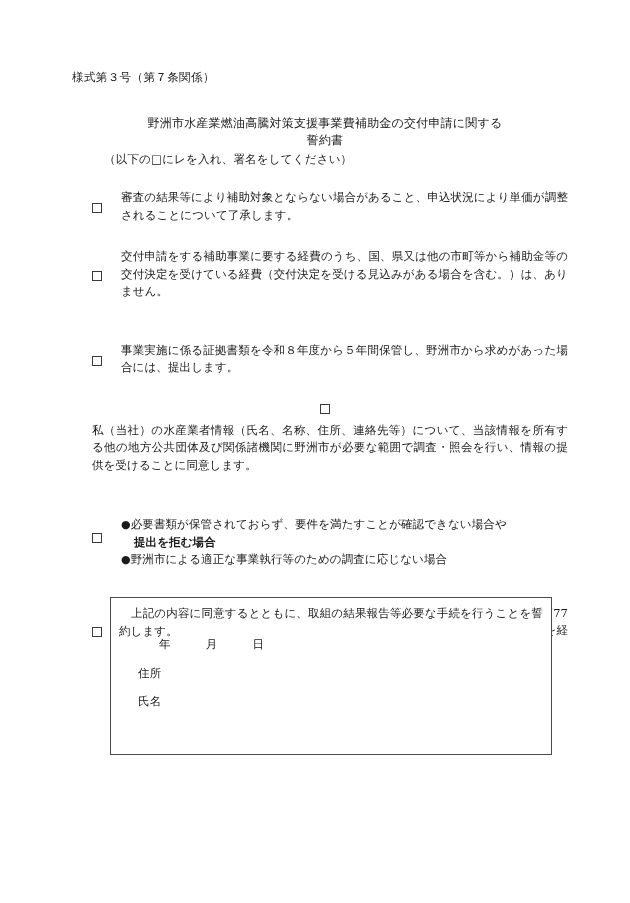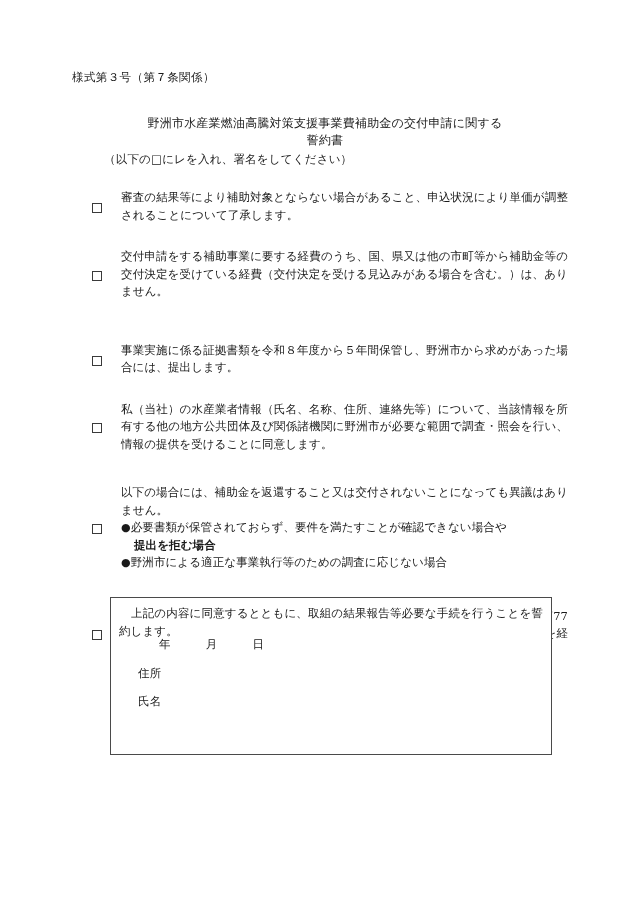--- a/index.html
+++ b/index.html
@@ -82,40 +82,40 @@
     font-size: 11.5px;
     line-height: 17.5px;
     text-align: justify;
     letter-spacing: 0.1px;
   }
   .item-text {
     display: block;
   }
   .bullet-list {
     display: block;
-    margin-top: 0;
+    margin-top: 11px;
   }
   .bullet-row {
     display: block;
     line-height: 17.5px;
   }
   .bullet-mark {
     font-size: 11px;
   }
   .bullet-cont {
     display: block;
     padding-left: 13px;
     font-weight: bold;
   }
 
   
   .item.i1 { margin-bottom: 24px; }
   .item.i2 { margin-bottom: 41px; font-family: Liberation Serif, serif; }
   .item.i3 { margin-bottom: 24px; }
-  .item.i4 { margin-bottom: 31px; }
+  .item.i4 { margin-bottom: 31px; flex-direction: column; }
   .item.i5 { margin-bottom: 36px; }
   .item.i6 { margin-bottom: 0; }
 
   
   .sign-box {
     position: absolute;
     left: 110px;
     top: 597px;
     width: 442px;
     height: 158px;
@@ -197,21 +197,20 @@
     <div class="item i4">
       <div class="checkbox"></div>
       <div class="item-body">
         <span class="item-text">私（当社）の水産業者情報（氏名、名称、住所、連絡先等）について、当該情報を所有する他の地方公共団体及び関係諸機関に野洲市が必要な範囲で調査・照会を行い、情報の提供を受けることに同意します。</span>
       </div>
     </div>
 
     <div class="item i5">
       <div class="checkbox"></div>
       <div class="item-body">
-        <span class="item-text">以下の場合には、補助金を返還すること又は交付されないことになっても異議はありません。</span>
         <span class="bullet-list">
           <span class="bullet-row">
             <span class="bullet-mark">●</span><span>必要書類が保管されておらず、要件を満たすことが確認できない場合や</span>
             <span class="bullet-cont">提出を拒む場合</span>
           </span>
           <span class="bullet-row">
             <span class="bullet-mark">●</span><span>野洲市による適正な事業執行等のための調査に応じない場合</span>
           </span>
         </span>
       </div>

